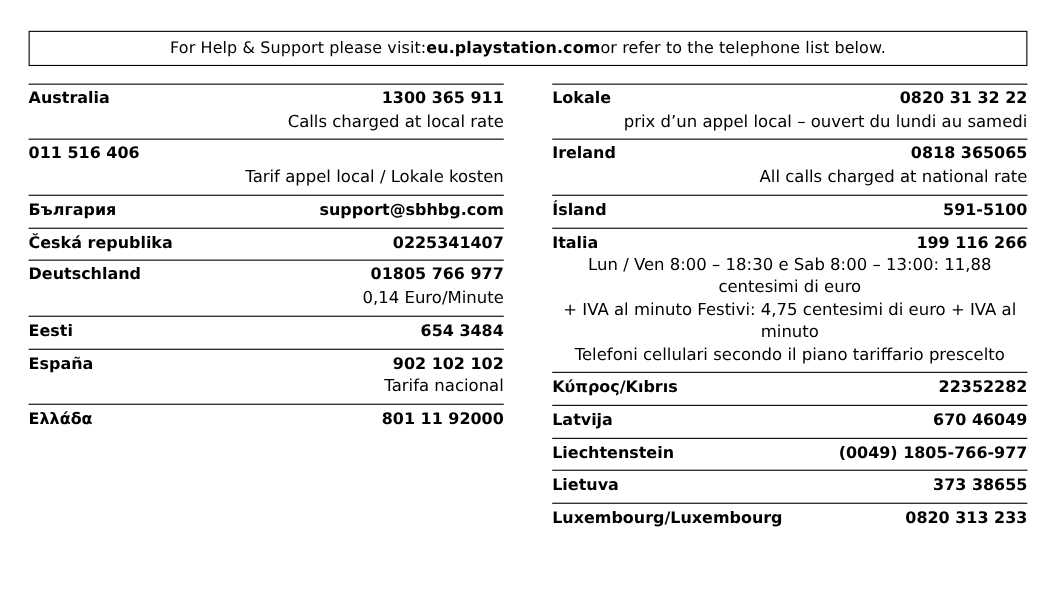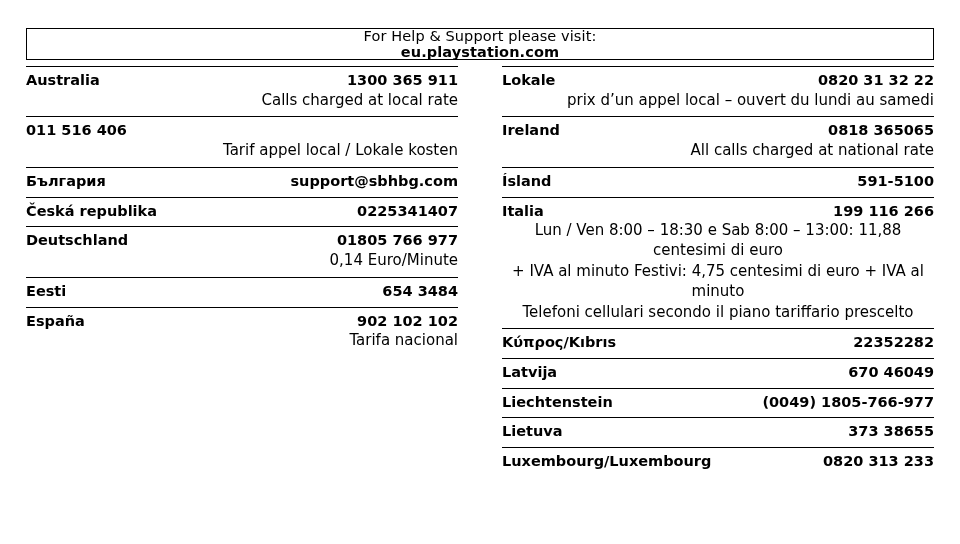--- a/index.html
+++ b/index.html
@@ -22,22 +22,21 @@
     padding: 28px 26px 0 26px;
   }
   .help-banner {
     border: 1.5px solid #000;
     height: 30px;
     display: flex;
     align-items: center;
     justify-content: center;
     font-size: 14.5px;
     letter-spacing: 0.1px;
-    margin-bottom: 6px;
-    flex-direction: column;
+    margin-bottom: 16px;
   }
   .help-banner .plain { font-weight: normal; }
   .help-banner .site { font-weight: bold; }
 
   .columns {
     display: flex;
     gap: 0;
   }
   .col {
     width: 50%;
@@ -74,20 +73,21 @@
   .entry-note.wide { text-align: right; }
 </style>
 </head>
 <body>
 
 <div class="page">
 
   <div class="help-banner">
     <span class="plain">For Help &amp; Support please visit: </span>
       <span class="site">eu.playstation.com</span>
+      <span class="plain"> or refer to the telephone list below.</span>
   </div>
 
   <div class="columns">
 
     <div class="col col-left">
 
       <div class="entry">
         <div class="entry-main">
           <span class="entry-country">Australia</span>
           <span class="entry-number">1300 365 911</span>
@@ -133,20 +133,26 @@
       </div>
 
       <div class="entry">
         <div class="entry-main">
           <span class="entry-country">España</span>
           <span class="entry-number">902 102 102</span>
         </div>
         <div class="entry-note">Tarifa nacional</div>
       </div>
 
+      <div class="entry">
+        <div class="entry-main">
+          <span class="entry-country">Ελλάδα</span>
+          <span class="entry-number">801 11 92000</span>
+        </div>
+      </div>
 
     </div>
 
     <div class="col col-right">
 
       <div class="entry">
         <div class="entry-main">
           <span class="entry-country">Lokale</span>
           <span class="entry-number">0820 31 32 22</span>
         </div>

